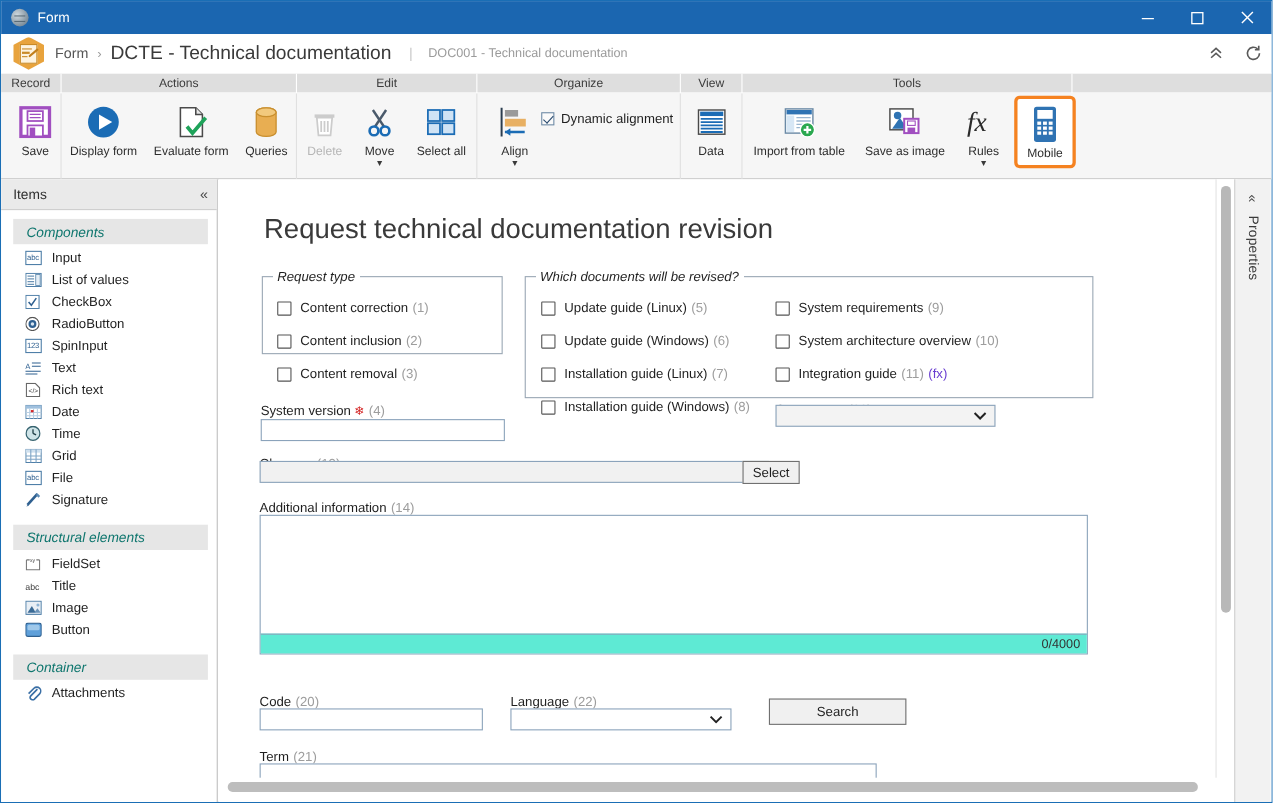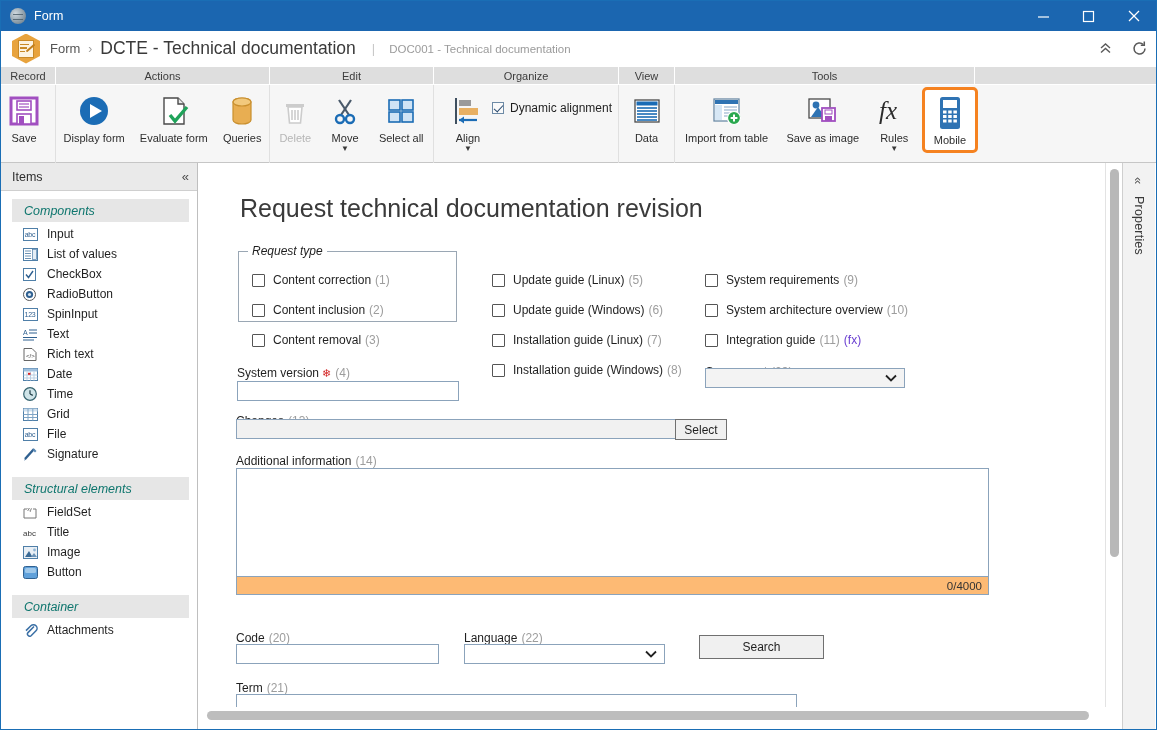--- a/index.html
+++ b/index.html
@@ -179,21 +179,21 @@
   }
   .btn {
     position: absolute; border: 1px solid #707070; background: #f0f0f0;
     font-size: 12px; color: #1f1f1f; display: flex; align-items: center; justify-content: center;
   }
   .ta {
     position: absolute; border: 1px solid #8ba3bb; background: #ffffff;
   }
   .ta .foot {
     position: absolute; left: 0; right: 0; bottom: 0; height: 18px;
-    background: #fdba74; border-top: 1px solid #8ba3bb;
+    background: #5eead4; border-top: 1px solid #8ba3bb;
     display: flex; align-items: center; justify-content: flex-end;
     padding-right: 6px; font-size: 11.5px; color: #333333;
   }
 
   
   .vscroll {
     position: absolute; right: 0; top: 162px; width: 17px; height: 550px;
     background: #ffffff; border-left: 1px solid #e3e3e3;
   }
   .vthumb { position: absolute; left: 4px; top: 6px; width: 9px; height: 388px; background: #b8b8b8; border-radius: 5px; }
@@ -275,21 +275,21 @@
     <div class="rt" style="width:214px">Actions</div>
     <div class="rt" style="width:164px">Edit</div>
     <div class="rt" style="width:185px">Organize</div>
     <div class="rt" style="width:56px">View</div>
     <div class="rt" style="width:300px">Tools</div>
     <div class="rt" style="flex:1;border-right:none"></div>
   </div>
 
   <div class="ribbon-body">
 
-    <div class="rg" style="width:55px;justify-content:flex-start">
+    <div class="rg" style="width:55px;justify-content:flex-end">
       <div class="rbtn">
         <div class="ic">
           <svg width="32" height="32" viewBox="0 0 32 32">
             <rect x="3" y="3" width="26" height="26" fill="#ffffff" stroke="#a14fc0" stroke-width="3"></rect>
             <rect x="9" y="6" width="14" height="9" fill="#ffffff" stroke="#a14fc0" stroke-width="1.6"></rect>
             <line x1="11" y1="9" x2="21" y2="9" stroke="#a14fc0" stroke-width="1.2"></line>
             <line x1="11" y1="12" x2="21" y2="12" stroke="#a14fc0" stroke-width="1.2"></line>
             <rect x="9" y="19" width="14" height="10" fill="#ffffff" stroke="#a14fc0" stroke-width="1.6"></rect>
             <rect x="11" y="21" width="5" height="8" fill="#a14fc0"></rect>
           </svg>
@@ -684,20 +684,23 @@
       <span class="cbx"></span>
       <span>Content removal</span>
       <span class="num">(3)</span>
     </div>
 
     <div class="fld-label" style="left:38px; top:203px">
       <span>System version</span><span class="req">❄</span><span class="num">(4)</span>
     </div>
     <input class="inp" style="left: 38px; top: 218px; width: 222px;" value="">
 
+    <fieldset class="fs" style="left:278px; top:81px; width:517px; height:118px;">
+      <legend>Which documents will be revised?</legend>
+    </fieldset>
 
     <div class="cb-row" style="left:293px; top:110px">
       <span class="cbx"></span>
       <span>Update guide (Linux)</span>
       <span class="num">(5)</span>
     </div>
     <div class="cb-row" style="left:293px; top:140px">
       <span class="cbx"></span>
       <span>Update guide (Windows)</span>
       <span class="num">(6)</span>

